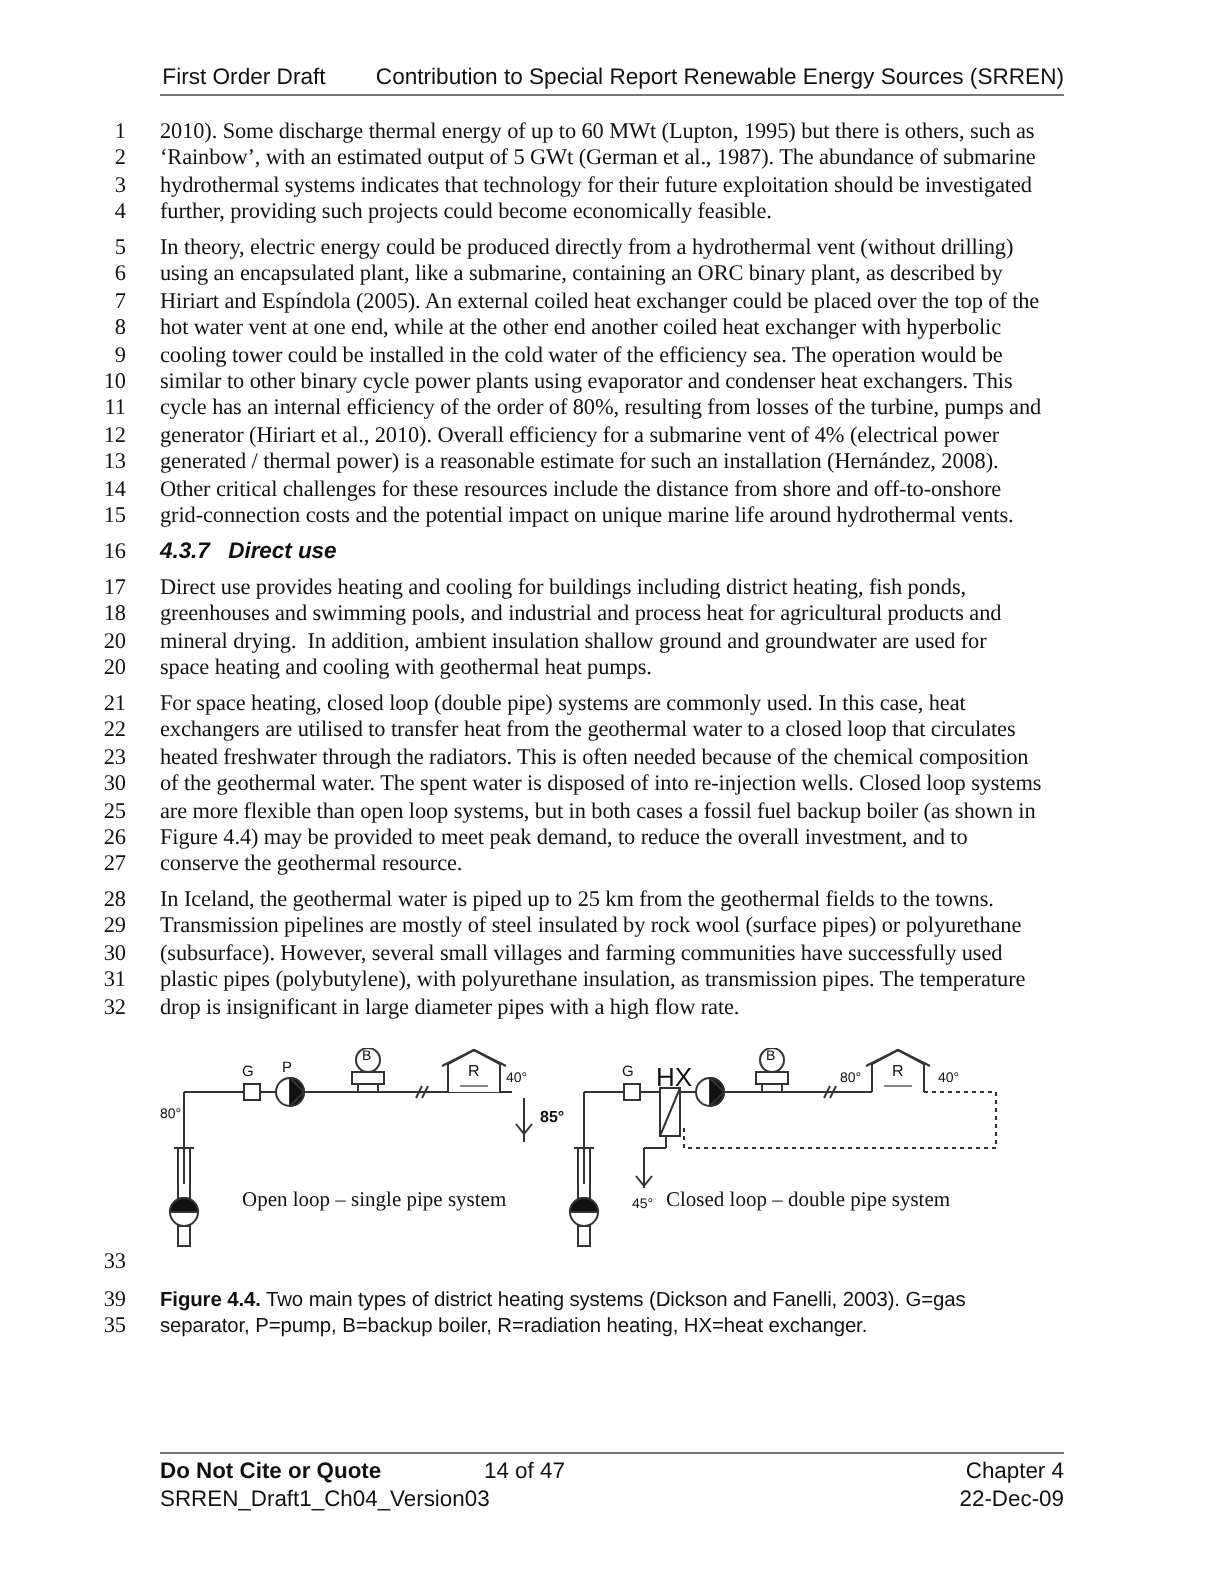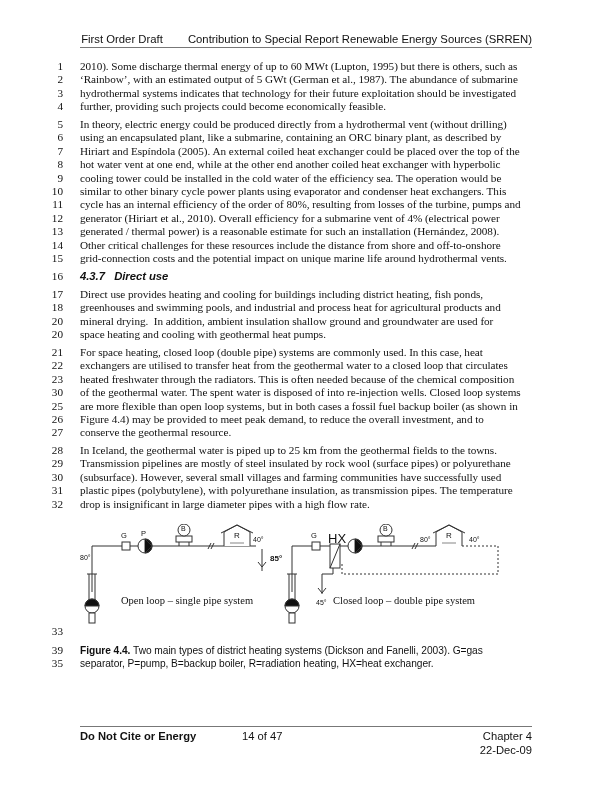--- a/index.html
+++ b/index.html
@@ -276,20 +276,21 @@
     <span class="ln">39</span>
     <span class="tx cap"><b>Figure 4.4.</b> <span>Two main types of district heating systems (Dickson and Fanelli, 2003). G=gas</span></span>
   </div>
 <div class="line" style="top:656.5px">
     <span class="ln">35</span>
     <span class="tx cap">separator, P=pump, B=backup boiler, R=radiation heating, HX=heat exchanger.</span>
   </div>
 
 <div class="footer">
   <div class="frow" style="margin-top:3px">
-    <span style="left:0;font-weight:bold">Do Not Cite or Energy</span>
+    <span style="left:0;font-weight:bold">Do Not Cite or Quote</span>
     <span style="left:162px">14 of 47</span>
     <span style="right:0">Chapter 4</span>
   </div>
   <div class="frow">
+    <span style="left:0">SRREN_Draft1_Ch04_Version03</span>
     <span style="right:0">22-Dec-09</span>
   </div>
 </div>
 
 </body></html>

